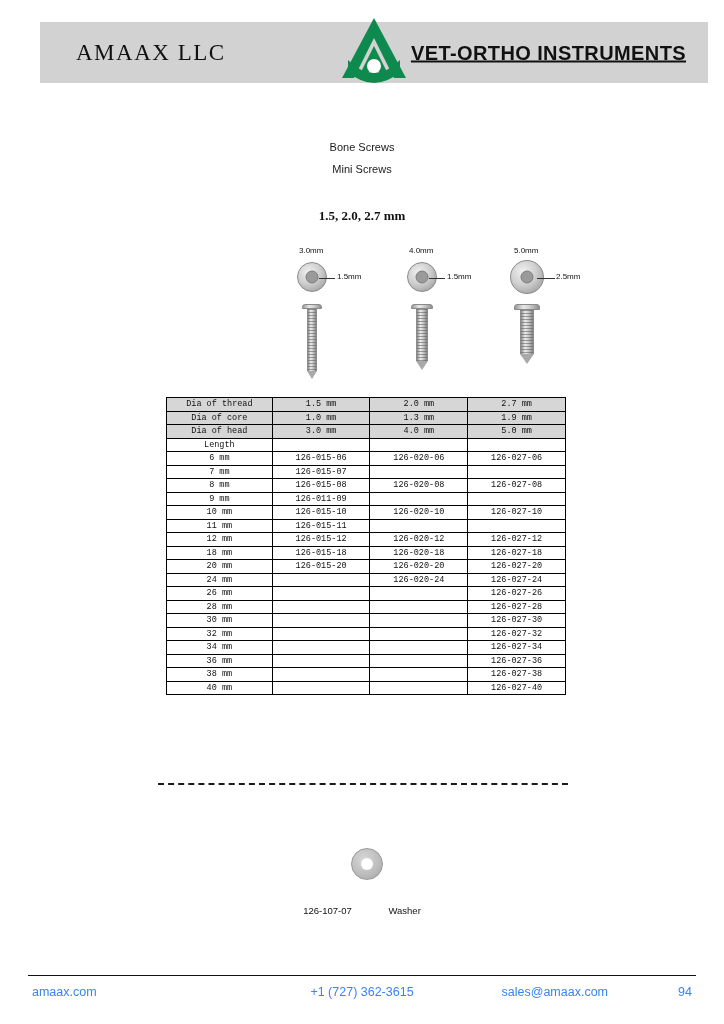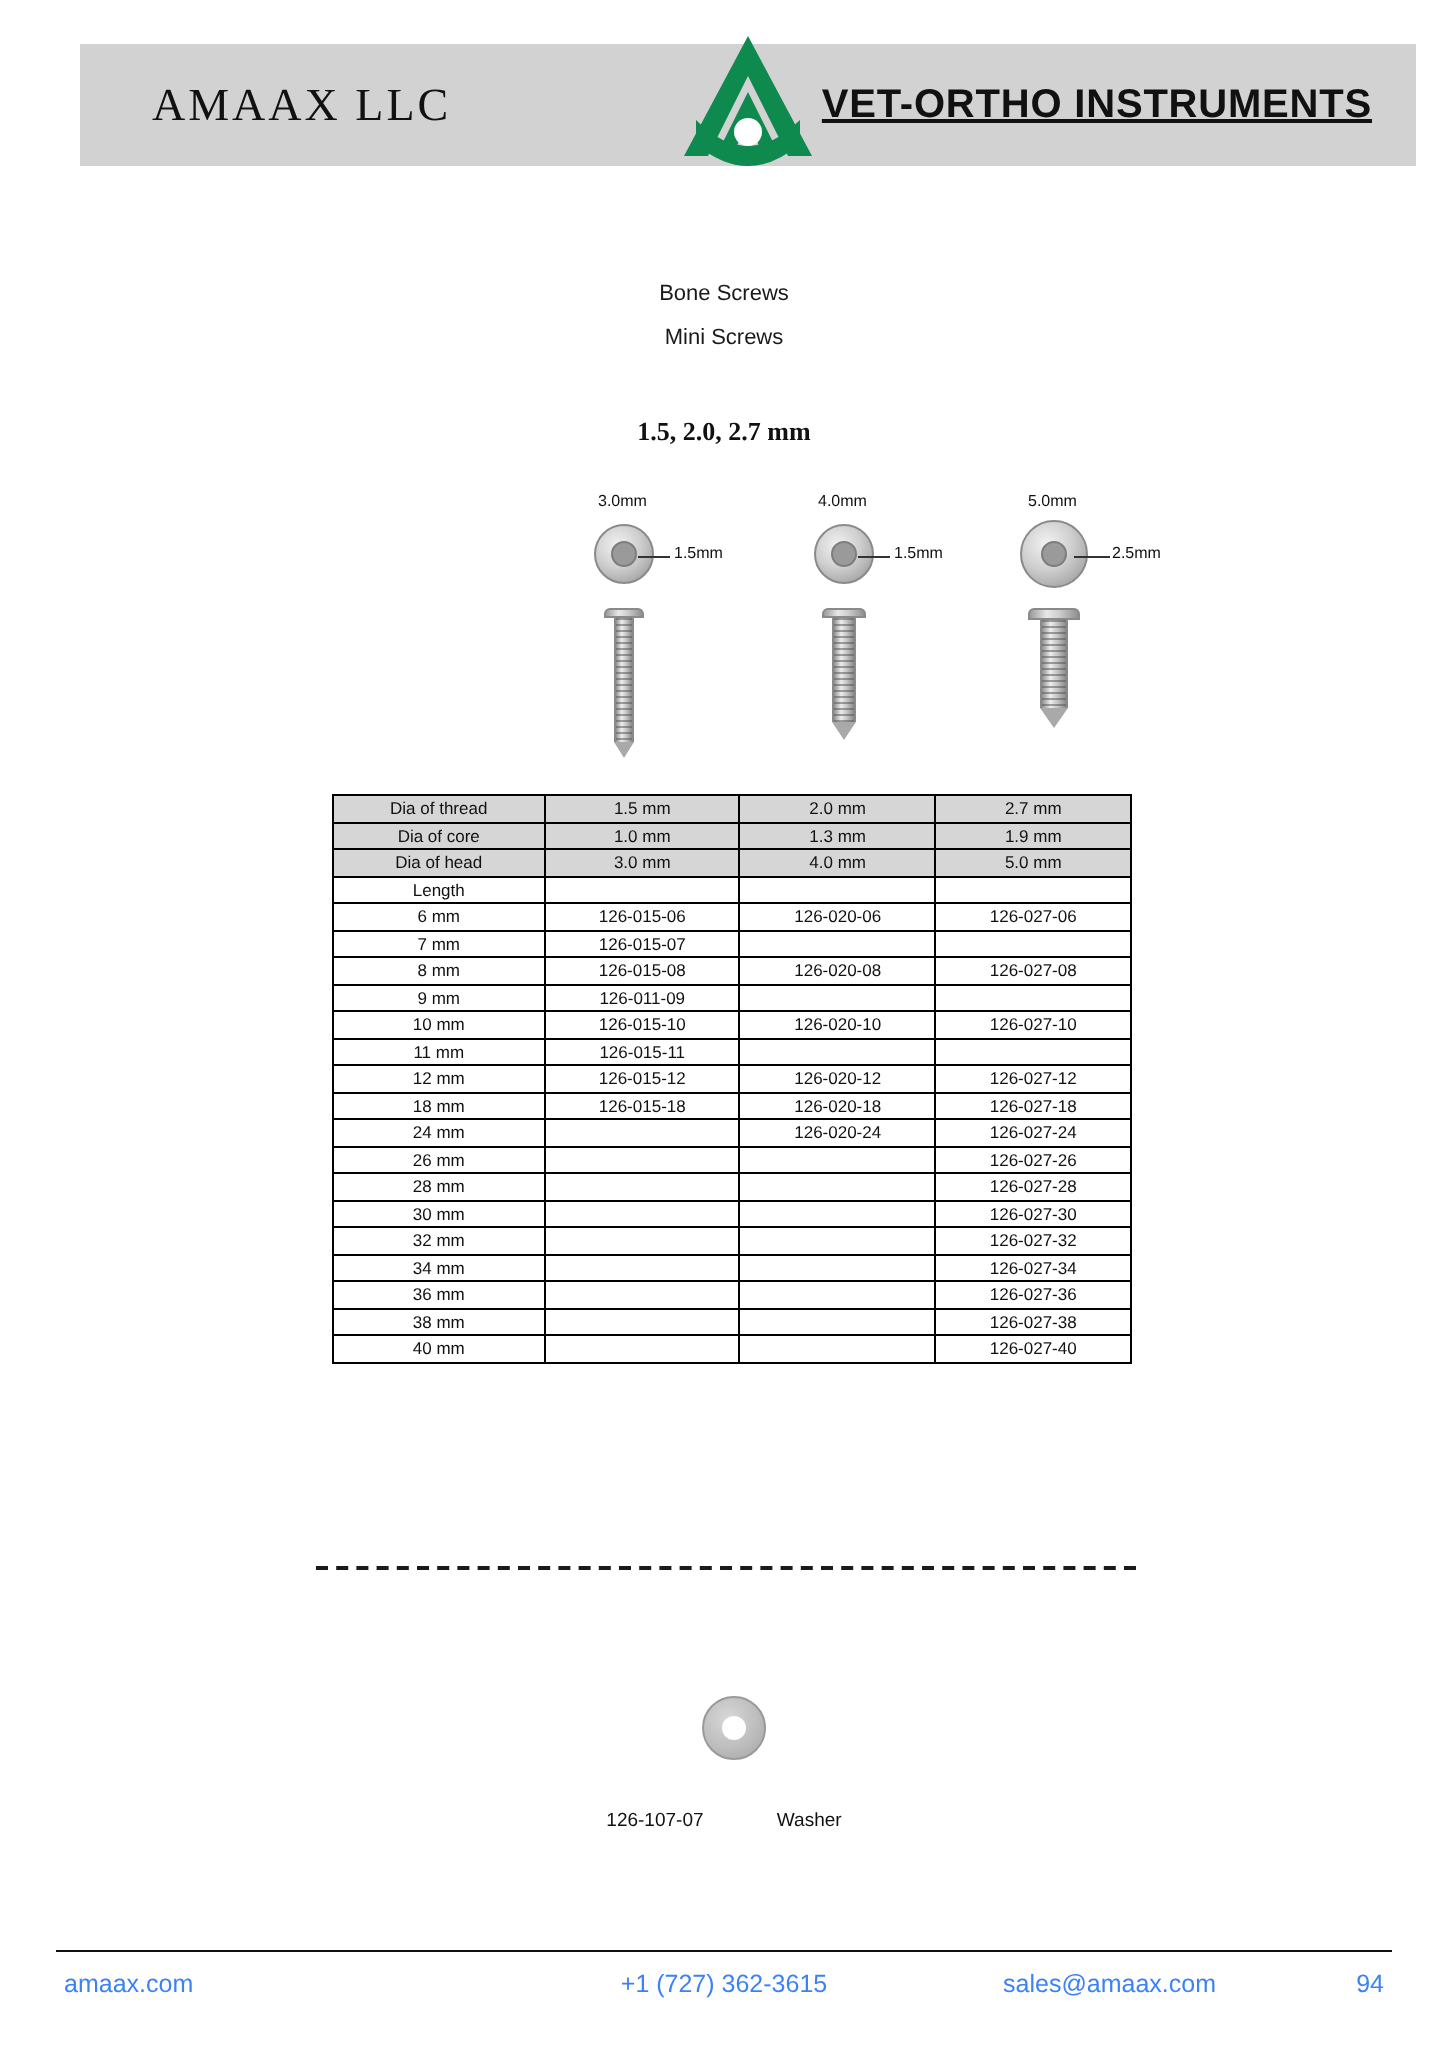--- a/index.html
+++ b/index.html
@@ -149,20 +149,21 @@
   .screw-tip {
     position: absolute;
     width: 0; height: 0;
   }
 
   
   .table-wrap {
     position: absolute;
     left: 166px; top: 397px;
     width: 400px;
+    font-family: Liberation Mono, monospace;
   }
   table.spec {
     border-collapse: collapse;
     width: 400px;
     font-size: 8.5px;
     color: #111;
   }
   table.spec td {
     border: 1px solid #000;
     height: 13.5px;
@@ -357,20 +358,26 @@
             <td class="col">126-020-12</td>
             <td class="col">126-027-12</td>
           </tr>
           <tr>
             <td class="first">18 mm</td>
             <td class="col">126-015-18</td>
             <td class="col">126-020-18</td>
             <td class="col">126-027-18</td>
           </tr>
           <tr>
+            <td class="first">20 mm</td>
+            <td class="col">126-015-20</td>
+            <td class="col">126-020-20</td>
+            <td class="col">126-027-20</td>
+          </tr>
+          <tr>
             <td class="first">24 mm</td>
             <td class="col"></td>
             <td class="col">126-020-24</td>
             <td class="col">126-027-24</td>
           </tr>
           <tr>
             <td class="first">26 mm</td>
             <td class="col"></td>
             <td class="col"></td>
             <td class="col">126-027-26</td>

